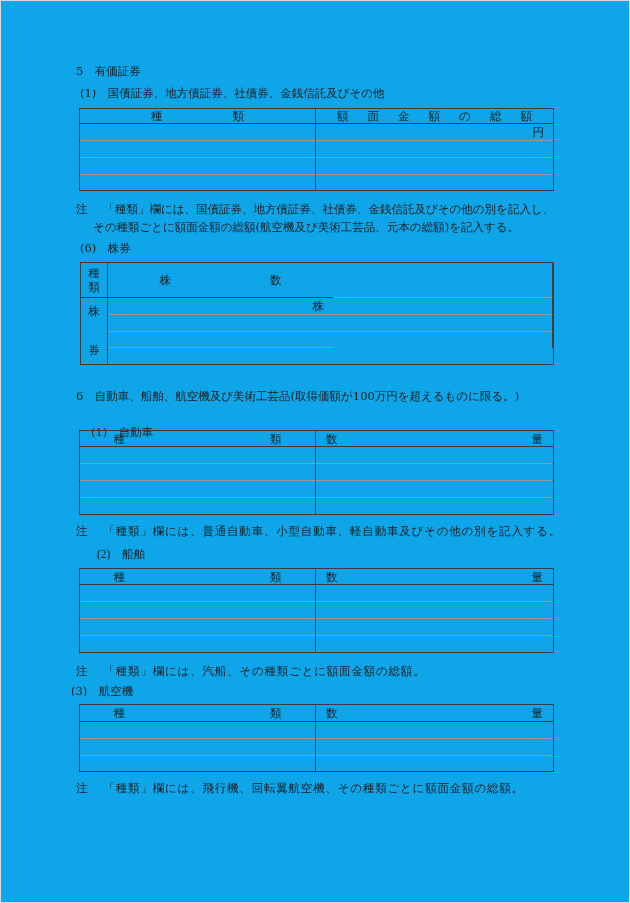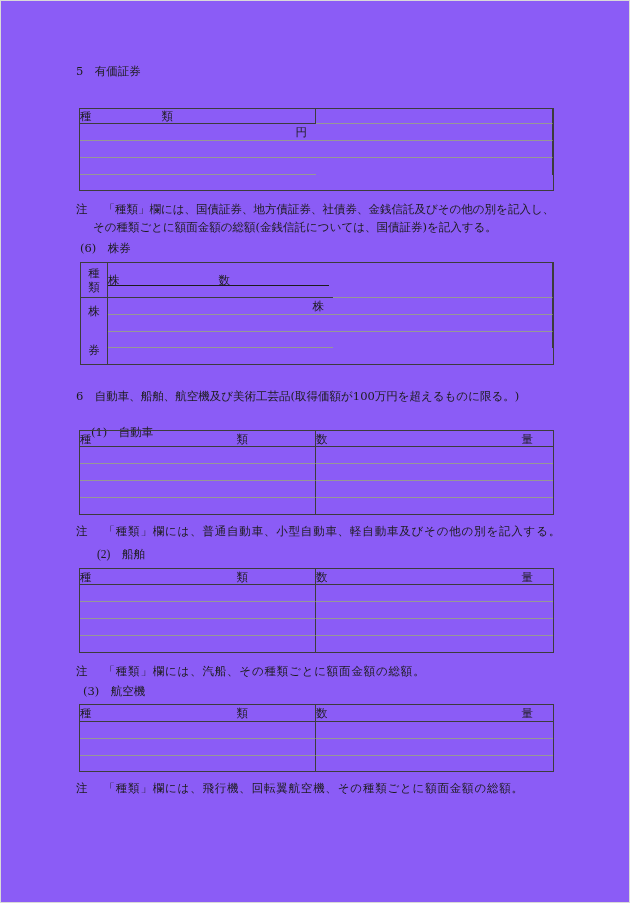--- a/index.html
+++ b/index.html
@@ -4,21 +4,21 @@
 <style>
   :root{
     --dark:#3c3c3c;
     --light:#979797;
   }
   html,body{margin:0;padding:0;background:#efefef;}
   .page{
     position:relative;
     width:630px;height:903px;
     box-sizing:border-box;
-    background:#8b5cf6;
+    background:#0ea5e9;
     border:1px solid #d9d9d9;
     font-family:"DejaVu Serif","Liberation Serif",serif;
     font-size:11.5px;
     line-height:14px;
     color:#1c1c1c;
     overflow:hidden;
   }
   .abs{position:absolute;white-space:nowrap;}
   .note{display:flex;gap:16px;}
   .note-w .ntxt{letter-spacing:0.8px;text-align:center;}
@@ -27,63 +27,67 @@
     display:grid;
     box-sizing:border-box;
     border:1.5px solid var(--dark);
   }
   .cell{
     display:flex;
     align-items:center;
     box-sizing:border-box;
     overflow:hidden;
   }
-  .ctr{justify-content:flex-start;}
+  .ctr{justify-content:center;}
   .vd{border-right:1px solid var(--dark);}
   .hd{border-bottom:1px solid var(--dark);}
   .hl{border-bottom:1px solid var(--light);}
   .unit{justify-content:flex-end;padding-right:9px;}
   .colflex{flex-direction:column;justify-content:center;line-height:14px;}
   .colspread{flex-direction:column;justify-content:space-between;align-items:center;padding:7px 0;line-height:13px;}
   
   .sp19{letter-spacing:19px;margin-right:-19px;}
   .sp70{letter-spacing:70px;margin-right:-70px;}
   .sp89{letter-spacing:89px;margin-right:-89px;}
-  .sp99{letter-spacing:99px;margin-right:-99px;text-decoration:underline;}
+  .sp99{letter-spacing:99px;margin-right:-99px;}
   .sp145{letter-spacing:145px;margin-right:-145px;}
   .sp194{letter-spacing:194px;margin-right:-194px;}
 </style>
 </head>
 <body>
 
 <div class="page">
 
   <div class="abs" style="left:75px;top:63px;">5　有価証券</div>
+  <div class="abs" style="left:79px;top:85px;">(1)　国債証券、地方債証券、社債券、金銭信託及びその他</div>
 
   <div class="tbl" style="left:78px;top:107px;width:475px;height:83px;grid-template-columns:236px 1fr;grid-template-rows:15px 17px 17px 17px 1fr;">
     <div class="cell vd hd ctr">
         <span class="sp70">種類</span>
+      </div>
+    <div class="cell hd ctr">
+        <span class="sp19">額面金額の総額</span>
       </div>
     <div class="cell vd hl"></div>
     <div class="cell hl unit">
         <span>円</span>
       </div>
     <div class="cell vd hl"></div>
     <div class="cell hl"></div>
     <div class="cell vd hl"></div>
     <div class="cell hl"></div>
     <div class="cell vd"></div>
     <div class="cell"></div>
   </div>
 
   <div class="abs note" style="left:75px;top:201px;">
     <span>注</span>
     <span class="ntxt">「種類」欄には、国債証券、地方債証券、社債券、金銭信託及びその他の別を記入し、</span>
   </div>
-  <div class="abs" style="left:92px;top:219px;">その種類ごとに額面金額の総額(金銭信託については、国債証券)を記入する。</div>
+  <div class="abs" style="left:92px;top:219px;">その種類ごとに額面金額の総額(航空機及び美術工芸品、元本の総額)を記入する。</div>
 
   <div class="abs" style="left:79px;top:240px;">(6)　株券</div>
 
   <div class="tbl" style="left:79px;top:261px;width:474px;height:103px;grid-template-columns:27px 225px 1fr;grid-template-rows:35px 17px 17px 16px 1fr;">
     <div class="cell vd hd ctr colflex">
       <span>種</span>
       <span>類</span>
     </div>
     <div class="cell hd ctr">
         <span class="sp99">株数</span>
@@ -144,21 +148,21 @@
     <div class="cell vd hl"></div>
     <div class="cell hl"></div>
     <div class="cell vd"></div>
     <div class="cell"></div>
   </div>
 
   <div class="abs note note-w" style="left:75px;top:663px;">
     <span>注</span>
     <span class="ntxt">「種類」欄には、汽船、その種類ごとに額面金額の総額。</span>
   </div>
-  <div class="abs" style="left:82px;top:683px;">(3)　航空機</div>
+  <div class="abs" style="left:70px;top:683px;">(3)　航空機</div>
 
   <div class="tbl" style="left:78px;top:703px;width:475px;height:68px;grid-template-columns:236px 1fr;grid-template-rows:17px 17px 17px 1fr;">
     <div class="cell vd hd ctr">
         <span class="sp145">種類</span>
       </div>
     <div class="cell hd ctr">
         <span class="sp194">数量</span>
       </div>
     <div class="cell vd hl"></div>
     <div class="cell hl"></div>

